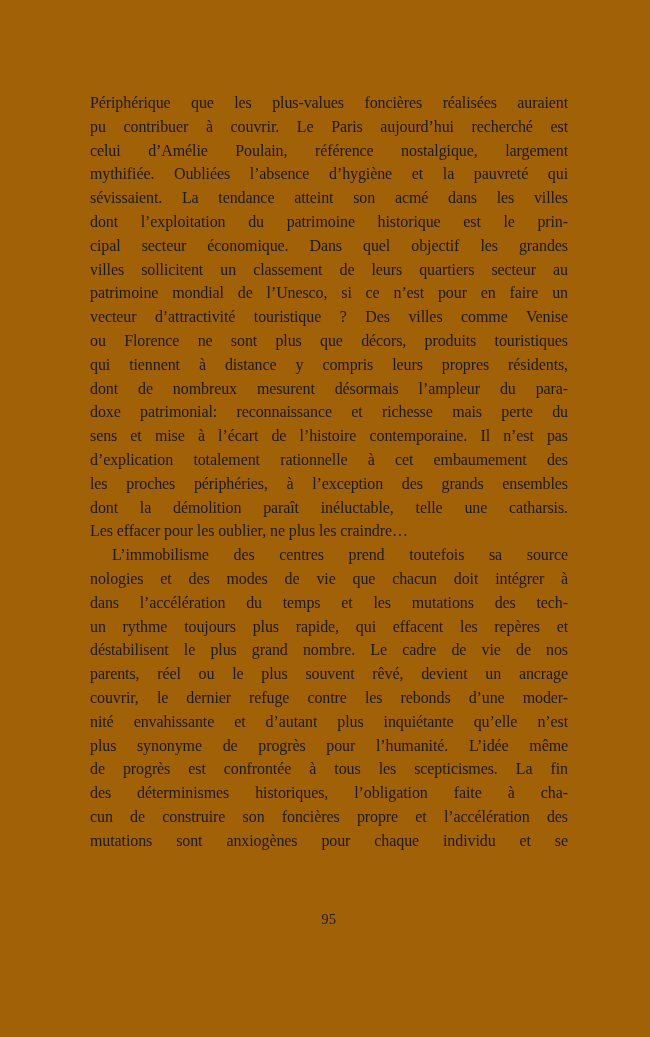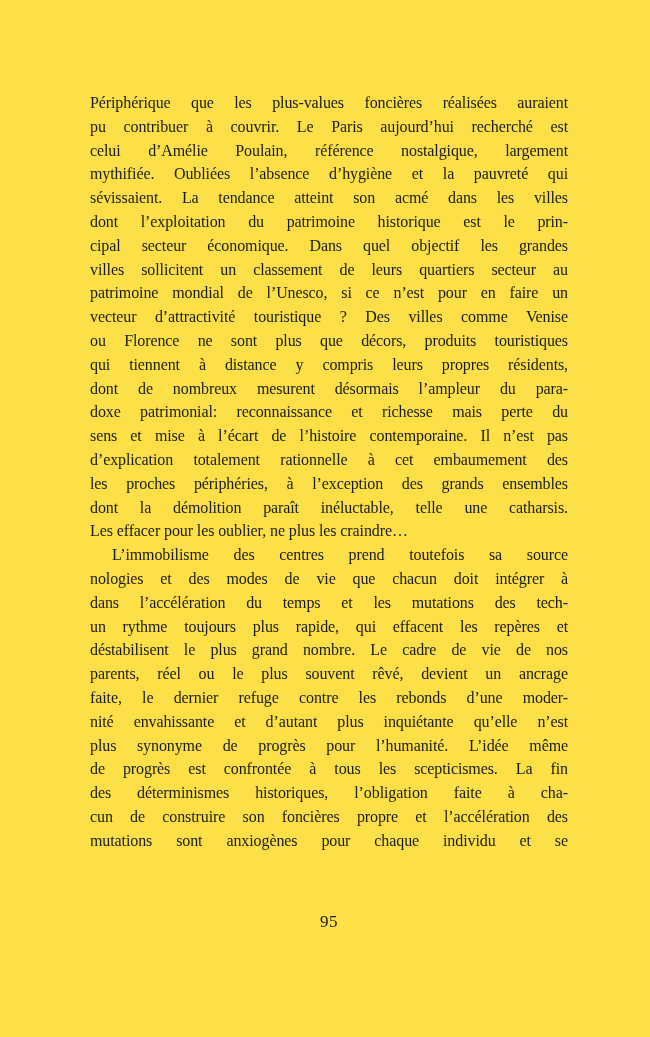--- a/index.html
+++ b/index.html
@@ -4,21 +4,21 @@
 <style>
   html, body {
     margin: 0;
     padding: 0;
     background: #ffffff;
   }
   .page {
     position: relative;
     width: 650px;
     height: 1037px;
-    background: #fde047;
+    background: #a16207;
     overflow: hidden;
     font-family: "Liberation Serif", "DejaVu Serif", serif;
     color: #1a1a1a;
     text-decoration: underline;
   }
   .text-block {
     position: absolute;
     left: 90px;
     top: 91px;
     width: 478px;
@@ -36,21 +36,21 @@
   }
   .line.indent {
     text-indent: 22px;
   }
   .page-number {
     position: absolute;
     left: 90px;
     top: 912px;
     width: 478px;
     text-align: center;
-    font-size: 17px;
+    font-size: 14px;
     letter-spacing: 0.5px;
   }
 </style>
 </head>
 <body>
 
 <div class="page">
   <div class="text-block">
       <div class="line">Périphérique que les plus-values foncières réalisées auraient</div>
       <div class="line">pu contribuer à couvrir. Le Paris aujourd’hui recherché est</div>
@@ -70,21 +70,21 @@
       <div class="line">d’explication totalement rationnelle à cet embaumement des</div>
       <div class="line">les proches périphéries, à l’exception des grands ensembles</div>
       <div class="line">dont la démolition paraît inéluctable, telle une catharsis.</div>
       <div class="line lastline">Les effacer pour les oublier, ne plus les craindre…</div>
       <div class="line indent">L’immobilisme des centres prend toutefois sa source</div>
       <div class="line">nologies et des modes de vie que chacun doit intégrer à</div>
       <div class="line">dans l’accélération du temps et les mutations des tech-</div>
       <div class="line">un rythme toujours plus rapide, qui effacent les repères et</div>
       <div class="line">déstabilisent le plus grand nombre. Le cadre de vie de nos</div>
       <div class="line">parents, réel ou le plus souvent rêvé, devient un ancrage</div>
-      <div class="line">faite, le dernier refuge contre les rebonds d’une moder-</div>
+      <div class="line">couvrir, le dernier refuge contre les rebonds d’une moder-</div>
       <div class="line">nité envahissante et d’autant plus inquiétante qu’elle n’est</div>
       <div class="line">plus synonyme de progrès pour l’humanité. L’idée même</div>
       <div class="line">de progrès est confrontée à tous les scepticismes. La fin</div>
       <div class="line">des déterminismes historiques, l’obligation faite à cha-</div>
       <div class="line">cun de construire son foncières propre et l’accélération des</div>
       <div class="line">mutations sont anxiogènes pour chaque individu et se</div>
     </div>
   <div class="page-number">95</div>
 </div>
 

